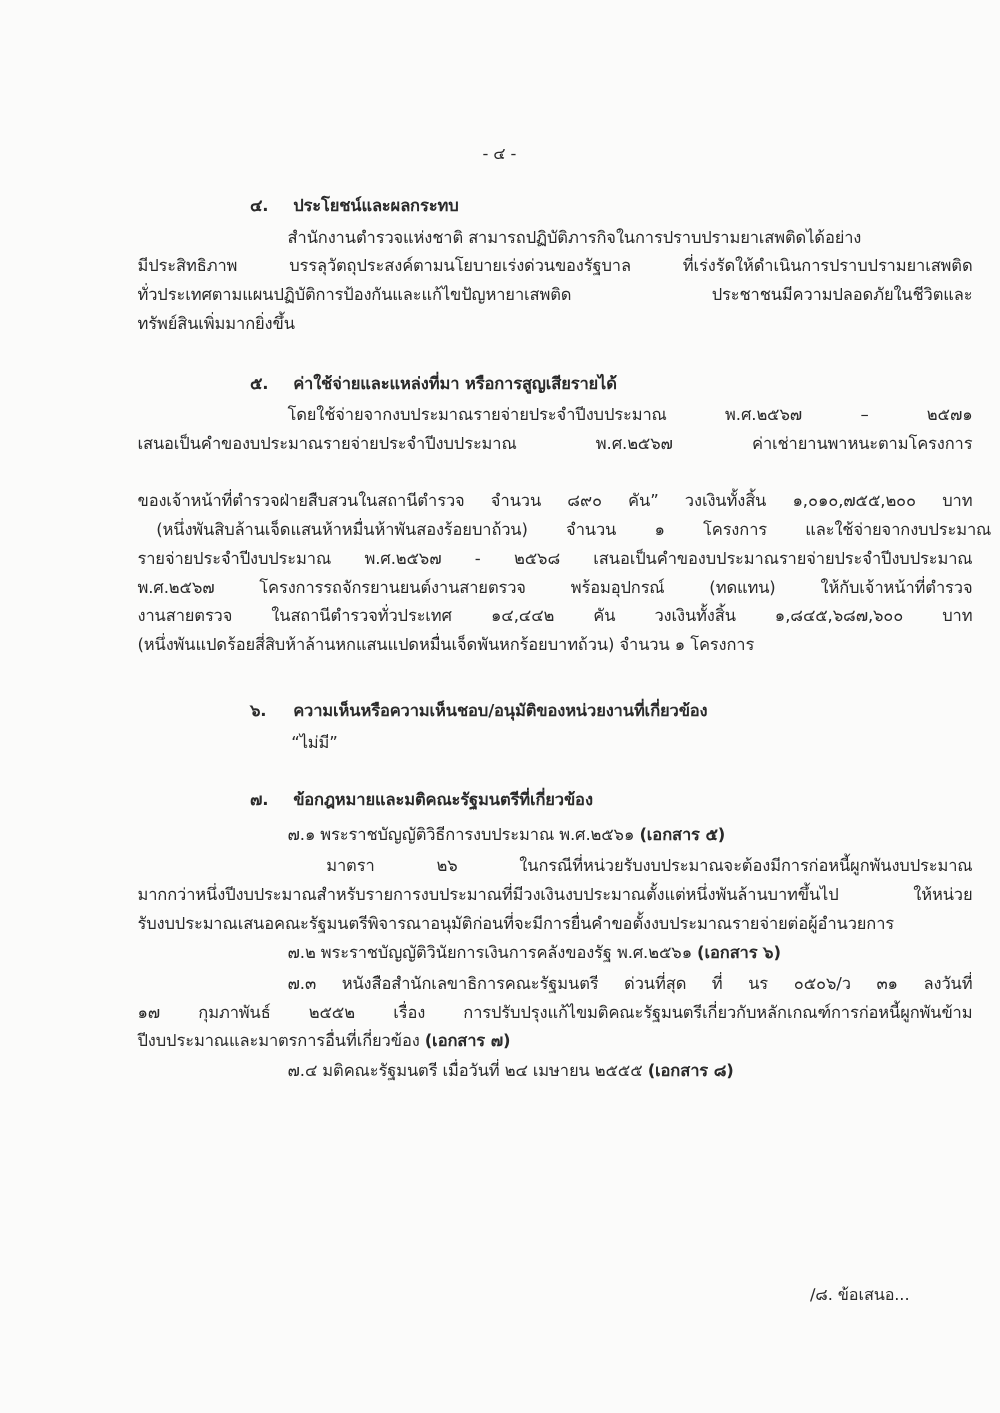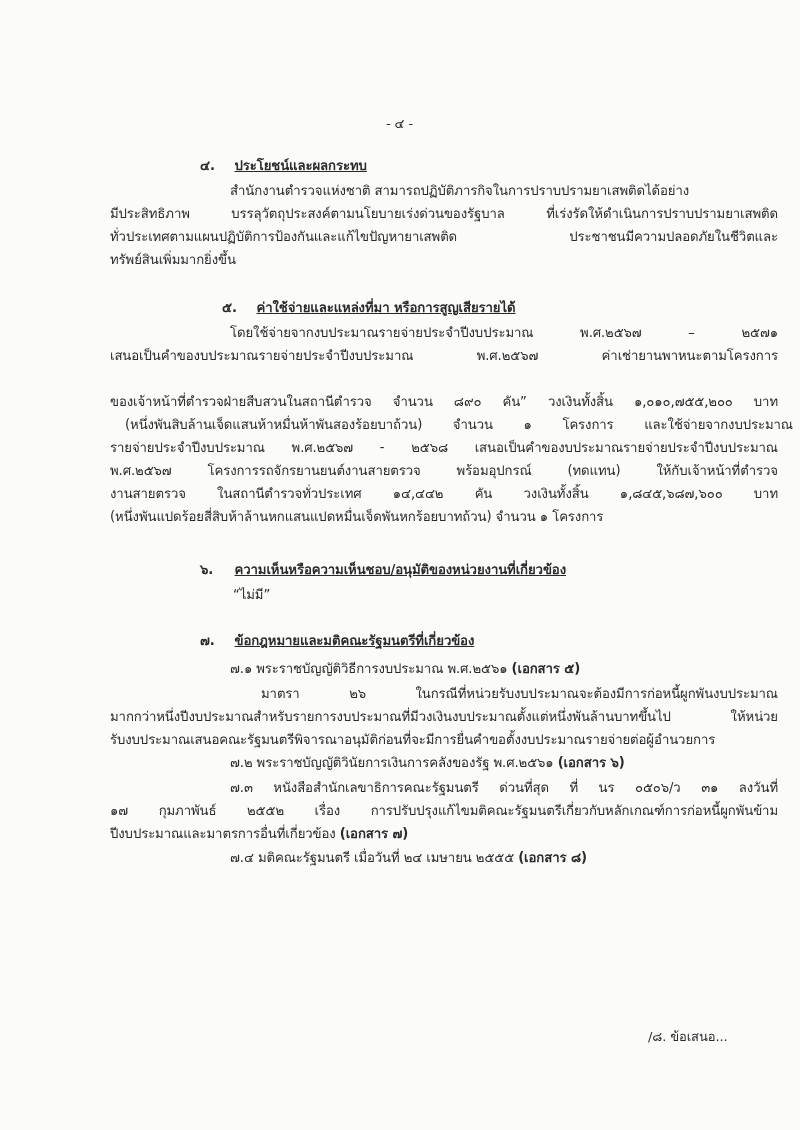--- a/index.html
+++ b/index.html
@@ -15,42 +15,42 @@
   .line {
     position: absolute;
     font-size: 13.2px;
     line-height: 22px;
     white-space: nowrap;
     letter-spacing: -0.1px;
   }
   .page-num { left: 386px; top: 113px; font-size: 13px; }
   .heading { font-weight: bold; }
   .heading .num { display: inline-block; width: 30px; }
-  .heading .title { text-decoration: underline; }
+  .heading .title { }
   .bold { font-weight: bold; }
   .justify { width: 668px; text-align: justify; text-align-last: justify; }
   .footer { left: 648px; top: 1026px; font-size: 13px; }
 </style>
 </head>
 <body>
 
 <div class="page">
 
   <div class="line page-num">- ๔ -</div>
 
   <div class="line heading" style="left:200px; top:155px;">
     <span class="num">๔.</span>
     <span class="title">ประโยชน์และผลกระทบ</span>
   </div>
   <div class="line" style="left:230px; top:180px;">สำนักงานตำรวจแห่งชาติ สามารถปฏิบัติภารกิจในการปราบปรามยาเสพติดได้อย่าง</div>
   <div class="line justify" style="left:110px; top:203px;">มีประสิทธิภาพ บรรลุวัตถุประสงค์ตามนโยบายเร่งด่วนของรัฐบาล ที่เร่งรัดให้ดำเนินการปราบปรามยาเสพติด</div>
   <div class="line justify" style="left:110px; top:226px;">ทั่วประเทศตามแผนปฏิบัติการป้องกันและแก้ไขปัญหายาเสพติด ประชาชนมีความปลอดภัยในชีวิตและ</div>
   <div class="line" style="left:110px; top:249px;">ทรัพย์สินเพิ่มมากยิ่งขึ้น</div>
 
-  <div class="line heading" style="left:200px; top:297px;margin-left:22px;">
+  <div class="line heading" style="left:200px; top:297px;">
     <span class="num">๕.</span>
     <span class="title">ค่าใช้จ่ายและแหล่งที่มา หรือการสูญเสียรายได้</span>
   </div>
   <div class="line" style="left:230px; top:322px; width:548px; text-align:justify; text-align-last:justify;">โดยใช้จ่ายจากงบประมาณรายจ่ายประจำปีงบประมาณ พ.ศ.๒๕๖๗ – ๒๕๗๑</div>
   <div class="line justify" style="left:110px; top:345px;">เสนอเป็นคำของบประมาณรายจ่ายประจำปีงบประมาณ พ.ศ.๒๕๖๗ ค่าเช่ายานพาหนะตามโครงการ</div>
   <div class="line justify" style="left:110px; top:391px;">ของเจ้าหน้าที่ตำรวจฝ่ายสืบสวนในสถานีตำรวจ จำนวน ๘๙๐ คัน” วงเงินทั้งสิ้น ๑,๐๑๐,๗๕๕,๒๐๐ บาท</div>
   <div class="line justify" style="left:110px; top:414px;margin-left:15px;">(หนึ่งพันสิบล้านเจ็ดแสนห้าหมื่นห้าพันสองร้อยบาถ้วน) จำนวน ๑ โครงการ และใช้จ่ายจากงบประมาณ</div>
   <div class="line justify" style="left:110px; top:437px;">รายจ่ายประจำปีงบประมาณ พ.ศ.๒๕๖๗ - ๒๕๖๘ เสนอเป็นคำของบประมาณรายจ่ายประจำปีงบประมาณ</div>
   <div class="line justify" style="left:110px; top:460px;">พ.ศ.๒๕๖๗ โครงการรถจักรยานยนต์งานสายตรวจ พร้อมอุปกรณ์ (ทดแทน) ให้กับเจ้าหน้าที่ตำรวจ</div>
   <div class="line justify" style="left:110px; top:483px;">งานสายตรวจ ในสถานีตำรวจทั่วประเทศ ๑๔,๔๔๒ คัน วงเงินทั้งสิ้น ๑,๘๔๕,๖๘๗,๖๐๐ บาท</div>

